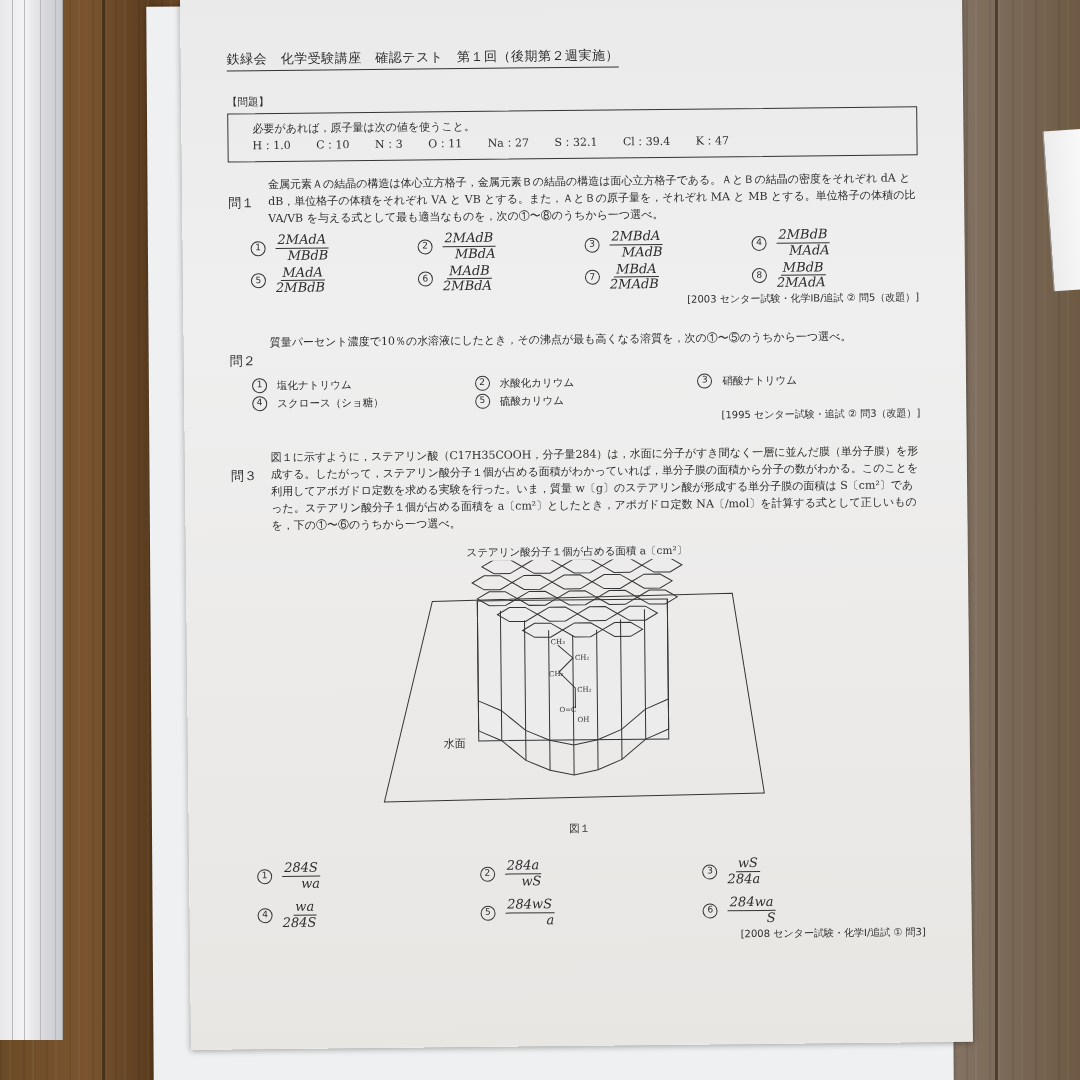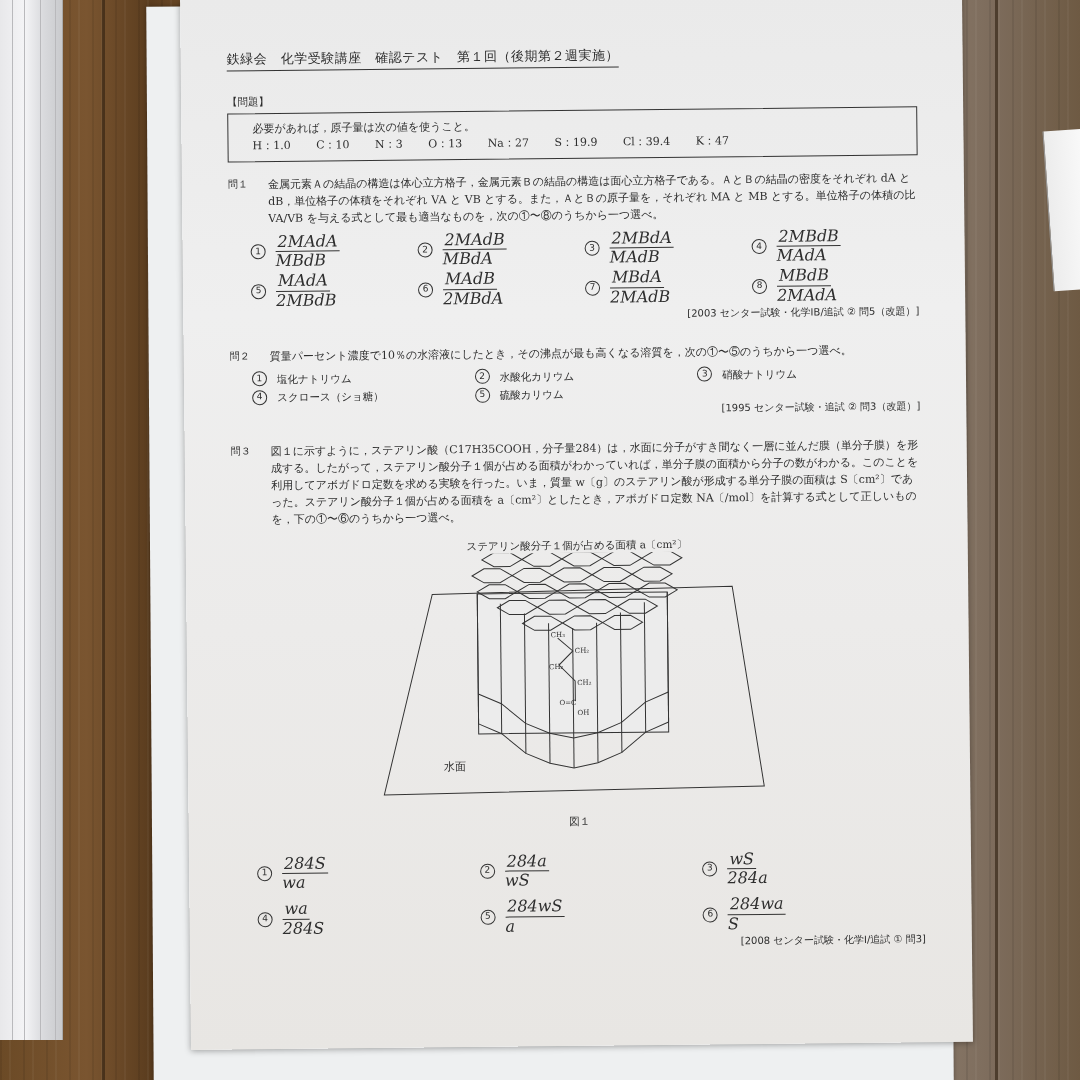--- a/index.html
+++ b/index.html
@@ -16,27 +16,27 @@
   .paper{position:absolute;left:180px;top:0;width:782px;height:1050px;
     background:linear-gradient(180deg,#eaeaea 0%,#efefef 30%,#ecebea 60%,#e8e6e3 100%);
     transform:rotate(-0.6deg);transform-origin:top left;box-shadow:0 1px 6px rgba(0,0,0,.35);}
   .content{position:absolute;left:46px;top:50px;width:690px;font-size:11.5px;line-height:1.55;}
   .title{font-family:"DejaVu Sans","Liberation Sans",sans-serif;font-size:13px;letter-spacing:.5px;border-bottom:1px solid #333;display:inline-block;padding-bottom:1px;}
   .mondai{font-family:"DejaVu Sans",sans-serif;font-size:10.5px;margin-top:22px;}
   .box{border:1px solid #333;margin-top:4px;padding:6px 24px;font-size:11px;}
   .box .masses span{margin-right:22px;}
   .q{margin-top:14px;}
   .q .qhead{display:flex;}
-  .q .qnum{width:40px;flex:none;font-family:"DejaVu Sans",sans-serif;font-size:10px;}
+  .q .qnum{width:40px;flex:none;font-family:"DejaVu Sans",sans-serif;font-size:13px;margin-top:17px;}
   .q .qtext{flex:1;font-size:11px;}
   .opts{display:grid;grid-template-columns:repeat(4,1fr);margin-left:22px;margin-top:6px;row-gap:2px;}
   .opts3{grid-template-columns:repeat(3,1fr);}
   .opt{display:flex;align-items:center;gap:10px;}
   .circ{display:inline-flex;width:13px;height:13px;border:1px solid #333;border-radius:50%;font-size:9px;align-items:center;justify-content:center;font-family:"DejaVu Sans",sans-serif;}
-  .frac{display:inline-flex;flex-direction:column;align-items:flex-start;font-style:italic;font-size:16px;line-height:1.15;}
+  .frac{display:inline-flex;flex-direction:column;align-items:flex-end;font-style:italic;font-size:13px;line-height:1.15;}
   .frac .num{border-bottom:1px solid #333;padding:0 2px;}
   .src{text-align:right;font-family:"DejaVu Sans",sans-serif;font-size:10px;margin-top:0;}
   .textopt{font-family:"DejaVu Sans",sans-serif;font-size:10.5px;}
   .fig-cap-top{text-align:center;font-size:10.5px;margin-top:12px;}
   .fig{position:relative;width:690px;height:260px;}
   .fig svg{position:absolute;left:0;top:0;}
   .fig-label{position:absolute;font-family:"DejaVu Sans",sans-serif;font-size:11px;}
   .fig-cap{text-align:center;font-family:"DejaVu Sans",sans-serif;font-size:10.5px;}
 </style>
 </head>
@@ -59,23 +59,23 @@
   <div class="content">
     <div class="title">鉄緑会　化学受験講座　確認テスト　第１回（後期第２週実施）</div>
     <div class="mondai">【問題】</div>
 
     <div class="box">
       <div>必要があれば，原子量は次の値を使うこと。</div>
       <div class="masses">
         <span>H：1.0</span>
         <span>C：10</span>
         <span>N：3</span>
-        <span>O：13</span>
+        <span>O：11</span>
         <span>Na：27</span>
-        <span>S：19.9</span>
+        <span>S：32.1</span>
         <span>Cl：39.4</span>
         <span>K：47</span>
       </div>
     </div>
 
     
     <div class="q">
       <div class="qhead">
         <div class="qnum">問１</div>
         <div class="qtext">金属元素Ａの結晶の構造は体心立方格子，金属元素Ｂの結晶の構造は面心立方格子である。ＡとＢの結晶の密度をそれぞれ dA と dB，単位格子の体積をそれぞれ VA と VB とする。また，ＡとＢの原子量を，それぞれ MA と MB とする。単位格子の体積の比 VA/VB を与える式として最も適当なものを，次の①〜⑧のうちから一つ選べ。</div>
@@ -209,21 +209,21 @@
           </g>
           <g font-family="DejaVu Serif, serif" font-size="7" fill="#333">
             <text x="318" y="84">CH₃</text>
             <text x="342" y="100">CH₂</text>
             <text x="316" y="116">CH₂</text>
             <text x="344" y="132">CH₂</text>
             <text x="326" y="152">O=C</text>
             <text x="344" y="162">OH</text>
           </g>
         </svg>
-        <div class="fig-label" style="left:210px;top:204px">水面</div>
+        <div class="fig-label" style="left:210px;top:174px">水面</div>
       </div>
       <div class="fig-cap">図１</div>
 
       <div class="opts opts3" style="margin-top:22px;row-gap:8px">
         <div class="opt">
             <span class="circ">1</span>
             <span class="frac">
               <span class="num">284S</span>
               <span>wa</span>
             </span>

